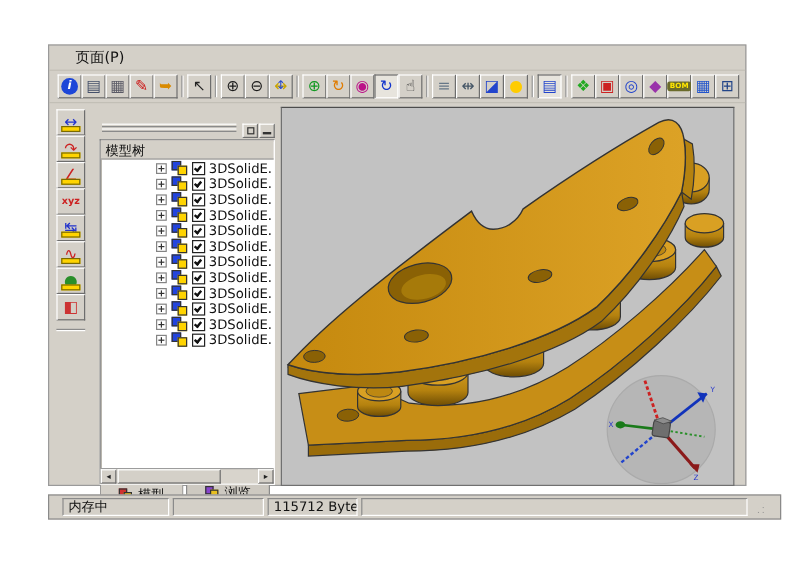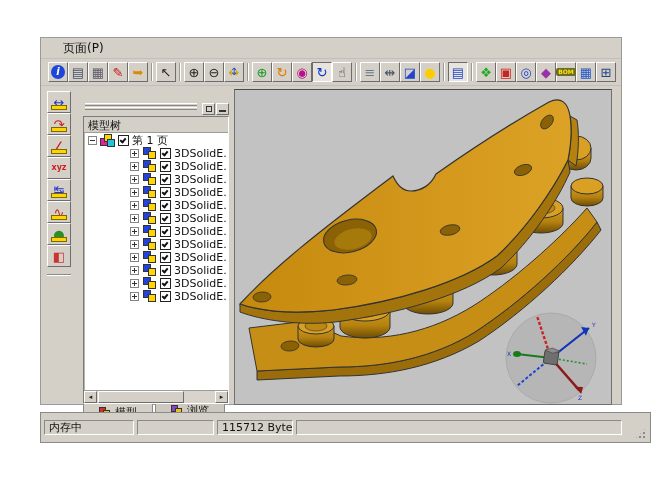--- a/index.html
+++ b/index.html
@@ -78,22 +78,22 @@
     background:#cdc9c1;border:1px solid #8a8a8a;border-top:none;border-radius:0 0 3px 3px;height:14px}
   .tab.active{background:#d4d0c8;height:17px}
   .tabic{position:relative;width:13px;height:11px}
   .tabic i{position:absolute;width:7px;height:7px;border:1px solid #333}
   .tabic .t1{left:0;top:0}
   .tabic .t2{left:4px;top:3px}
   
   .viewport{position:absolute;left:193px;top:2px;width:378px;height:316px;background:#c2c2c2;
     border:1px solid #707070;border-top-color:#4c4c4c}
   
-  .statusbar{position:absolute;left:40px;top:412px;width:611px;height:31px;background:#d4d0c8;
-    border:1px solid #8a8a8a;display:flex;align-items:center;padding:2px 3px;gap:3px}
+  .statusbar{position:absolute;left:40px;top:412px;width:611px;height:21px;background:#d4d0c8;
+    border:1px solid #8a8a8a;display:flex;align-items:center;padding:2px 11px;gap:3px}
   .pane{height:15px;border:1px solid;border-color:#8a8a8a #fff #fff #8a8a8a;background:#d4d0c8;
     font-size:11px;line-height:13px;padding:0 4px;overflow:hidden;white-space:nowrap;color:#111}
   .sgrip{margin-left:auto;width:13px;height:13px;align-self:flex-end;
     background-image:radial-gradient(#8a8a8a 26%,transparent 28%);background-size:4px 4px;
     clip-path:polygon(100% 0,100% 100%,0 100%)}
 </style>
 </head>
 <body>
 
 <div class="mainblock">
@@ -297,34 +297,20 @@
             </span>
           <span class="pbtn">
               <i class="bar"></i>
             </span>
         </span>
       </div>
 
       <div class="treebox">
         <div class="theader">模型树</div>
         <div class="trows">
-          <div class="trow root">
-            <span class="exp minus">
-                <i class="h"></i>
-              </span>
-            <span class="cubeic ic-pages">
-                <i class="p1"></i>
-                <i class="p2"></i>
-                <i class="p3"></i>
-              </span>
-            <span class="cb">
-                <i></i>
-              </span>
-            <span>第 1 页</span>
-          </div>
           <div>
 
               <div class="trow part">
                 <span class="exp plus">
                   <i class="h"></i>
                   <i class="v"></i>
                 </span>
                 <span class="cubeic ic-part">
                   <i class="c1"></i>
                   <i class="c2"></i>

